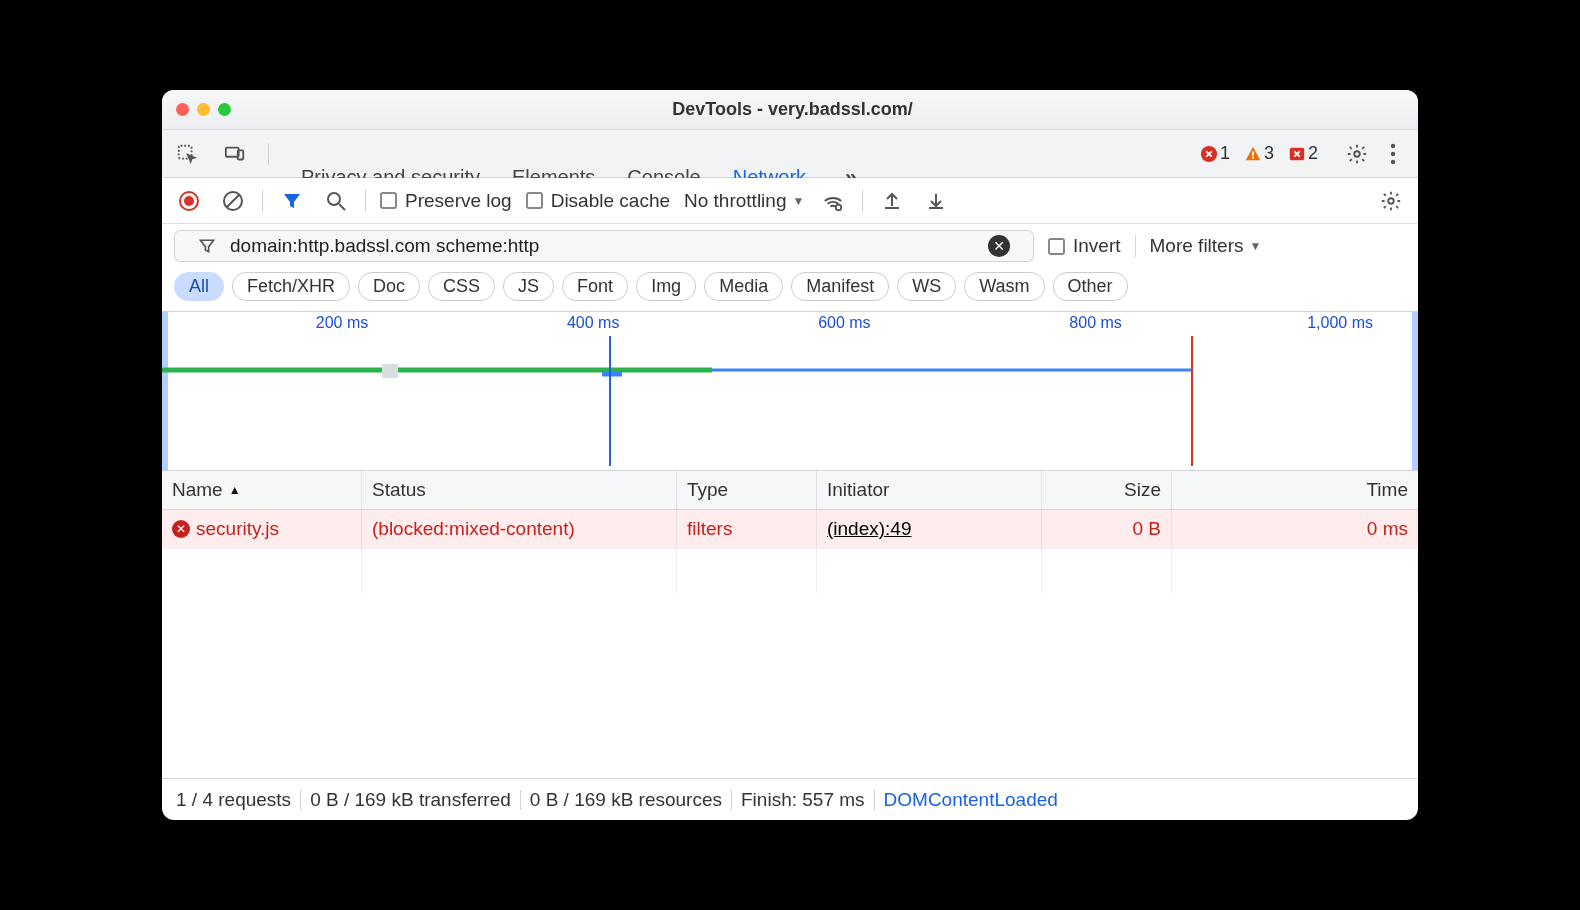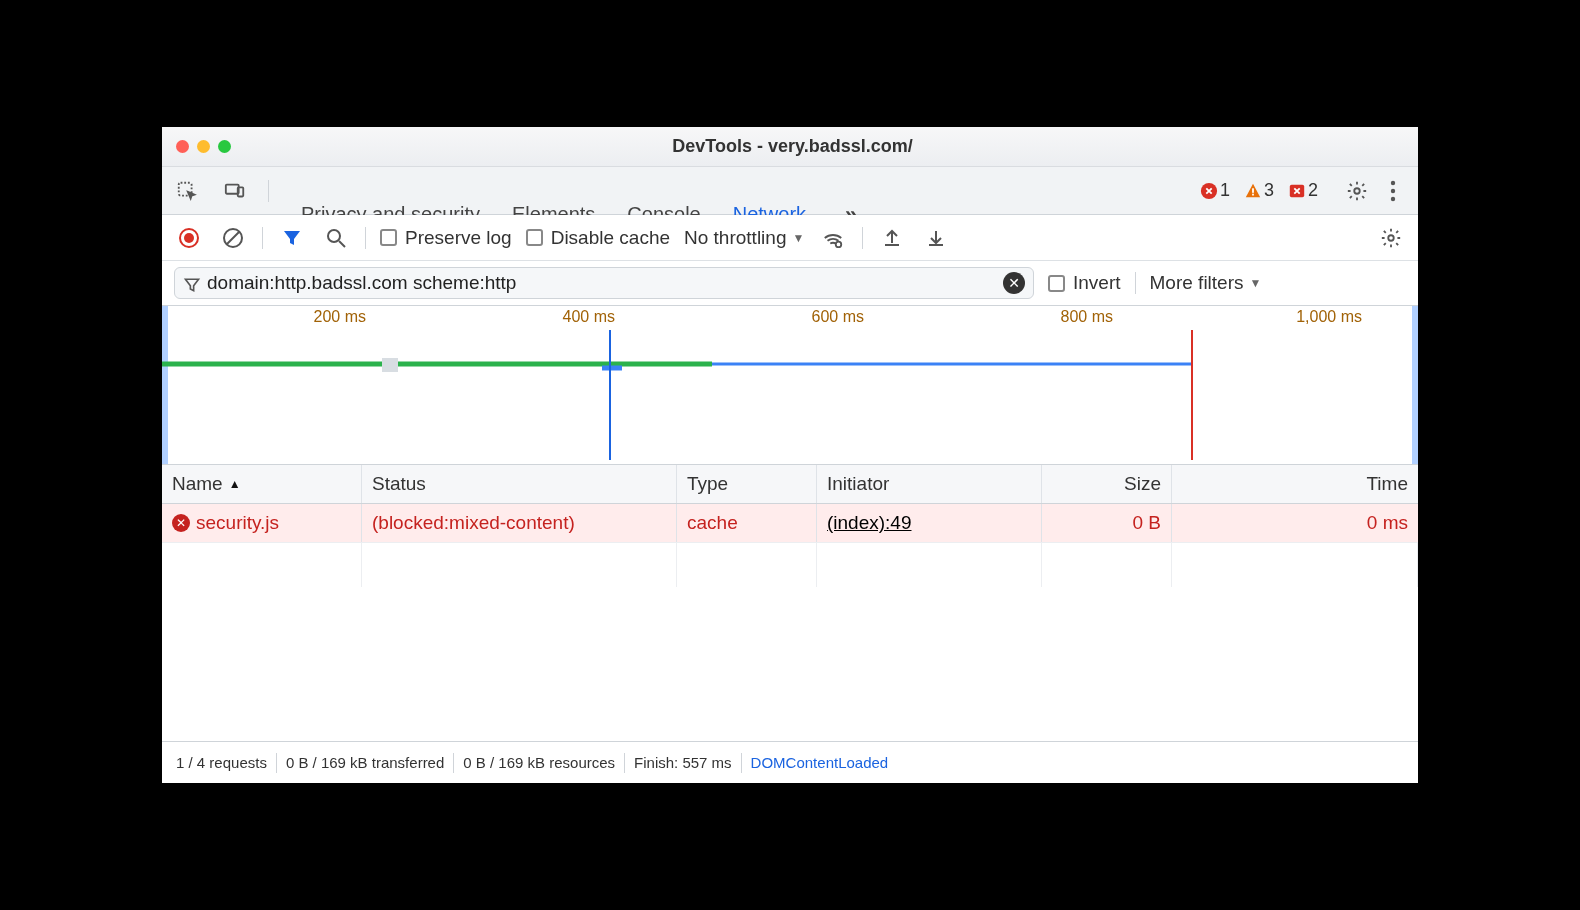--- a/index.html
+++ b/index.html
@@ -7,23 +7,23 @@
     background: #000;
     font-family: -apple-system, BlinkMacSystemFont, "Segoe UI", Helvetica, Arial, sans-serif;
     width: 1580px;
     height: 910px;
     display: flex;
     align-items: center;
     justify-content: center;
   }
   .window {
     width: 1256px;
-    height: 656px;
+    height: 730px;
     background: #fff;
-    border-radius: 0;
+    border-radius: 12px;
     overflow: hidden;
     box-shadow: 0 20px 60px rgba(0,0,0,.5);
     display: flex;
     flex-direction: column;
   }
   
   .titlebar {
     height: 40px;
     background: linear-gradient(#f7f7f8, #eceef1);
     display: flex;
@@ -72,45 +72,45 @@
   .chkbox { width:17px; height:17px; border:2px solid #888; border-radius:3px; }
   .select { display:flex; align-items:center; gap:6px; cursor:pointer;}
   
   .filterbar {
     display:flex; align-items:center; padding:6px 12px; gap:14px;
     font-size:19px; color:#333; background:#fff;
   }
   .filterbox {
     flex: 0 0 auto;
     width: 860px;
-    display:flex; align-items:flex-end;
+    display:flex; align-items:center;
     border:1px solid #cfd4d9;
     background:#f5f7f9;
     border-radius:6px;
-    padding:4px 8px;
-    gap:6px;
+    padding:4px 23px;
+    gap:14px;
   }
   .filterbox input { border:0; background:transparent; font-size:19px; flex:1; outline:none; color:#222;}
   .clearbtn { background:#333; color:#fff; width:22px; height:22px; border-radius:50%; display:flex;align-items:center;justify-content:center; font-size:14px; cursor:pointer;}
   
   .typerow { display:flex; gap:8px; padding:4px 12px 10px; font-size:18px;}
   .typepill {
     border:1px solid #c9cdd2; border-radius:14px; padding:3px 14px; cursor:pointer;
     color:#333; background:#fff;
   }
   .typepill.active { background:#c9dcff; color:#174ea6; border-color:#c9dcff;}
   
   .overview {
     height:160px;
     border-top:1px solid #cfd4d9;
     border-bottom:1px solid #cfd4d9;
     position:relative;
     background:#fff;
   }
-  .ticks { display:flex; position:absolute; top:2px; left:0; right:11px; font-size:16px; color:#a16207;}
+  .ticks { display:flex; position:absolute; top:2px; left:0; right:0; font-size:16px; color:#1d4ed8;}
   .ticks span { flex:1; text-align:right; padding-right:45px; }
   .ov-svg { position:absolute; top:24px; left:0; right:0; height:130px; }
   .handle { position:absolute; top:0; bottom:0; width:6px; background:#7db0ff; opacity:.6;}
   .handle.left{left:0;} .handle.right{right:0;}
   
   .tablewrap { flex:1; display:flex; flex-direction:column; overflow:hidden;}
   .thead, .trow { display:flex; font-size:19px; }
   .thead { background:#f6f7f9; border-bottom:1px solid #cfd4d9;justify-content:space-between;}
   .th, .td { padding:8px 10px; border-right:1px solid #dfe3e8; display:flex; align-items:center; gap:6px;}
   .th { color:#333; font-weight:400; }
@@ -118,21 +118,21 @@
   .c-name{width:200px;} .c-status{width:315px;} .c-type{width:140px;} .c-init{width:225px;} .c-size{width:130px; justify-content:flex-end;} .c-time{flex:1; justify-content:flex-end; border-right:0;}
   .trow { border-bottom:1px solid #eceef1;}
   .trow.err { background:#ffecec; color:#c5221f;}
   .trow.err a { color:#000000; text-decoration:underline;}
   .xcirc { background:#c5221f; color:#fff; width:18px; height:18px; border-radius:50%; display:flex;align-items:center;justify-content:center; font-size:12px;}
   .emptyrow { height:44px; display:flex;}
   .emptyrow .td { border-right:1px solid #eceef1;}
   
   .footer {
     height:42px; border-top:1px solid #cfd4d9;
-    display:flex; align-items:center; font-size:15px; color:#333;
+    display:flex; align-items:center; font-size:19px; color:#333;
     padding:0 14px; gap:9px;
     white-space:nowrap; overflow:hidden;
   }
   .footer .sep { height:20px;}
   .footer .link { color:#1a63e0;}
   svg { display:block; }
 </style>
 </head>
 <body>
 
@@ -295,20 +295,34 @@
       <span class="chkbox"></span>
         <span>Invert</span>
     </label>
     <div class="sep"></div>
     <div class="select">
       <span>More filters</span>
       <span style="font-size:12px;color:#666">▼</span>
     </div>
   </div>
 
+  <div class="typerow">
+    <span class="typepill active">All</span>
+    <span class="typepill">Fetch/XHR</span>
+    <span class="typepill">Doc</span>
+    <span class="typepill">CSS</span>
+    <span class="typepill">JS</span>
+    <span class="typepill">Font</span>
+    <span class="typepill">Img</span>
+    <span class="typepill">Media</span>
+    <span class="typepill">Manifest</span>
+    <span class="typepill">WS</span>
+    <span class="typepill">Wasm</span>
+    <span class="typepill">Other</span>
+  </div>
 
   <div class="overview">
     <div class="handle left"></div>
     <div class="handle right"></div>
     <div class="ticks">
       <span>200 ms</span>
       <span>400 ms</span>
       <span>600 ms</span>
       <span>800 ms</span>
       <span>1,000 ms</span>
@@ -335,21 +349,21 @@
       <div class="th c-init">Initiator</div>
       <div class="th c-size">Size</div>
       <div class="th c-time">Time</div>
     </div>
     <div class="trow err">
       <div class="td c-name">
           <span class="xcirc">✕</span>
           <span>security.js</span>
         </div>
       <div class="td c-status">(blocked:mixed-content)</div>
-      <div class="td c-type">cache</div>
+      <div class="td c-type">filters</div>
       <div class="td c-init">
           <a href="#">(index):49</a>
         </div>
       <div class="td c-size">0 B</div>
       <div class="td c-time">0 ms</div>
     </div>
     <div class="emptyrow">
       <div class="td c-name"></div>
         <div class="td c-status"></div>
         <div class="td c-type"></div>

